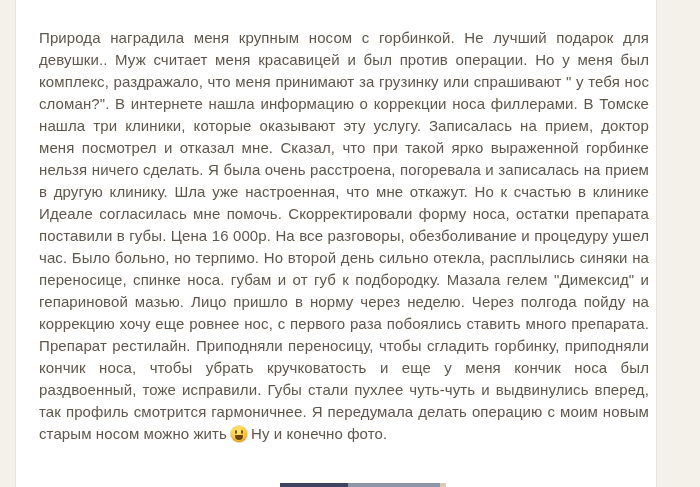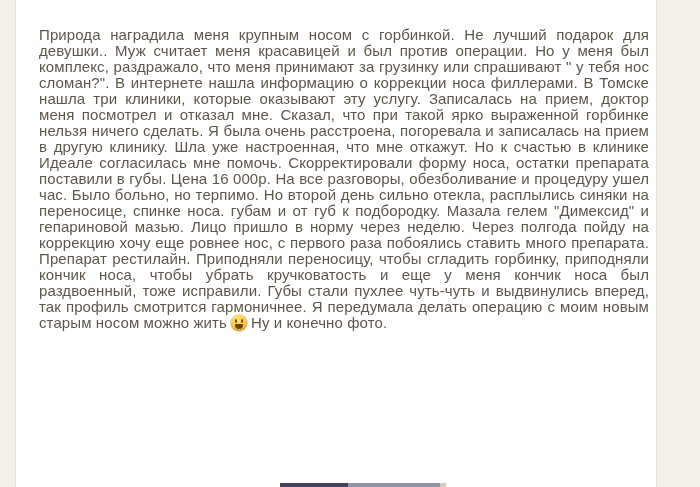--- a/index.html
+++ b/index.html
@@ -46,21 +46,21 @@
     position: absolute; left: 9px; top: 2px; width: 3px; height: 4px;
     background: #c9a78d;
   }
 
   .review-text {
     position: absolute;
     left: 23px;
     top: 27px;
     width: 610px;
     font-size: 15px;
-    line-height: 16px;
+    line-height: 22px;
     color: #5f574d;
     text-align: justify;
     letter-spacing: 0.1px;
   }
 
   
   .smiley {
     display: inline-block;
     position: relative;
     width: 16px;

